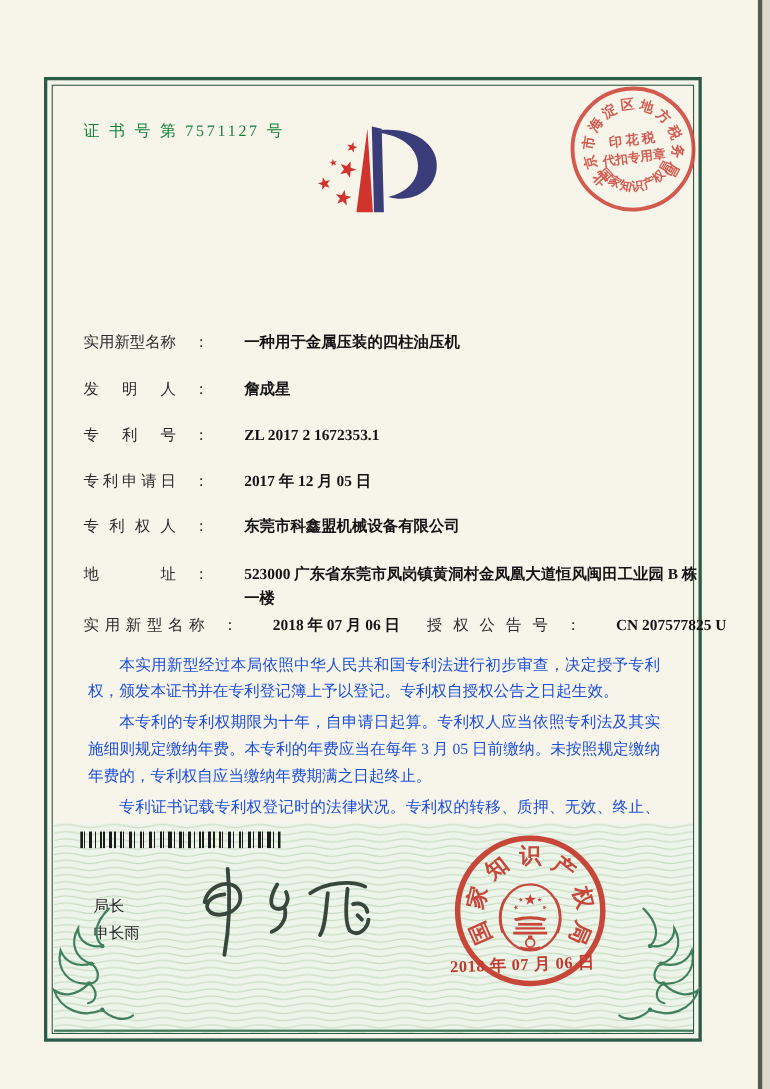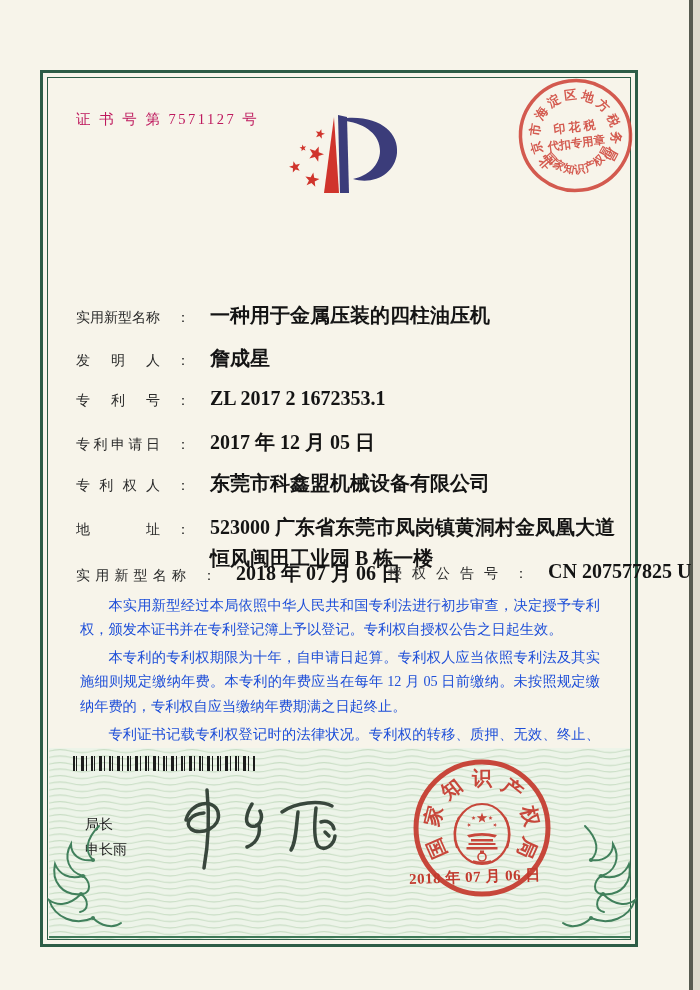--- a/index.html
+++ b/index.html
@@ -4,35 +4,35 @@
 <style>
   html,body{margin:0;padding:0;}
   body{width:700px;height:990px;background:#e9e7de;font-family:"Liberation Serif","DejaVu Serif",serif;}
   .page{position:relative;width:700px;height:990px;background:#f7f4ea;overflow:hidden;}
   .scan-edge{position:absolute;top:0;right:7px;width:4px;height:100%;background:#565a50;}
   .scan-edge2{position:absolute;top:0;right:0;width:7px;height:100%;background:#dddacd;}
 
   .frame{position:absolute;left:40px;top:70px;width:592px;height:871px;border:3px solid #2c5c46;}
   .frame-inner{position:absolute;left:4px;top:4px;right:4px;bottom:4px;border:1px solid #2c5c46;}
 
-  .cert-no{position:absolute;left:76px;top:110px;font-size:14.5px;letter-spacing:2.5px;color:#be185d;}
+  .cert-no{position:absolute;left:76px;top:110px;font-size:14.5px;letter-spacing:2.5px;color:#15803d;}
 
   .tax-stamp{position:absolute;left:508px;top:68px;transform:rotate(-7deg);opacity:.88;}
   .tax-stamp text{fill:#cf453a;font-family:"Liberation Serif","DejaVu Serif",serif;font-weight:bold;}
 
   .logo{position:absolute;left:278px;top:104px;}
 
   .page-title{position:absolute;left:40px;top:204px;width:592px;text-align:center;
     font-size:40px;font-weight:700;letter-spacing:7px;color:#272727;}
 
   .row{position:absolute;left:76px;display:flex;align-items:baseline;gap:16px;}
   .row .lbl{display:inline-block;width:84px;font-size:14px;color:#2b2b2b;
     text-align:justify;text-align-last:justify;}
   .row .colon{font-size:14px;color:#2b2b2b;}
-  .row .val{font-size:20px;font-weight:600;color:#141414;margin-left:4px;}
+  .row .val{font-size:14px;font-weight:600;color:#141414;margin-left:16px;}
   .row .val.addr{width:414px;line-height:1.55;}
   .grant .lbl{width:110px;}
 
   .paras{position:absolute;left:76px;top:589px;width:528px;}
   .paras p{margin:4px;text-indent:2em;font-size:14.2px;line-height:1.7;text-align:justify;color:#1d4ed8;}
 
   .panel{position:absolute;left:49px;top:748px;width:581px;height:191px;}
   .panel svg.waves{position:absolute;left:0;top:0;}
   .barcode{position:absolute;left:24px;top:8px;width:182px;height:15px;
     background:repeating-linear-gradient(90deg,#1c1c1c 0 2px,transparent 2px 3px,#1c1c1c 3px 4px,
@@ -148,21 +148,21 @@
     <span class="val">2018 年 07 月 06 日</span>
   </div>
   <div class="row grant" style="top:560px;left:388px">
     <span class="lbl">授权公告号</span>
       <span class="colon">：</span>
     <span class="val">CN 207577825 U</span>
   </div>
 
   <div class="paras">
     <p>本实用新型经过本局依照中华人民共和国专利法进行初步审查，决定授予专利权，颁发本证书并在专利登记簿上予以登记。专利权自授权公告之日起生效。</p>
-    <p>本专利的专利权期限为十年，自申请日起算。专利权人应当依照专利法及其实施细则规定缴纳年费。本专利的年费应当在每年 12 月 05 日前缴纳。未按照规定缴纳年费的，专利权自应当缴纳年费期满之日起终止。</p>
+    <p>本专利的专利权期限为十年，自申请日起算。专利权人应当依照专利法及其实施细则规定缴纳年费。本专利的年费应当在每年 3 月 05 日前缴纳。未按照规定缴纳年费的，专利权自应当缴纳年费期满之日起终止。</p>
     <p>专利证书记载专利权登记时的法律状况。专利权的转移、质押、无效、终止、恢复和专利权人的姓名或名称、国籍、地址变更等事项记载在专利登记簿上。</p>
   </div>
 
   <div class="panel">
     <svg class="waves" width="581" height="191">
       <defs>
         <pattern id="wv" width="44" height="6.5" patternUnits="userSpaceOnUse">
           <path d="M0 3 Q 11 0, 22 3 T 44 3" fill="none" stroke="#c6dcc2" stroke-width="1"></path>
         </pattern>
       </defs>

